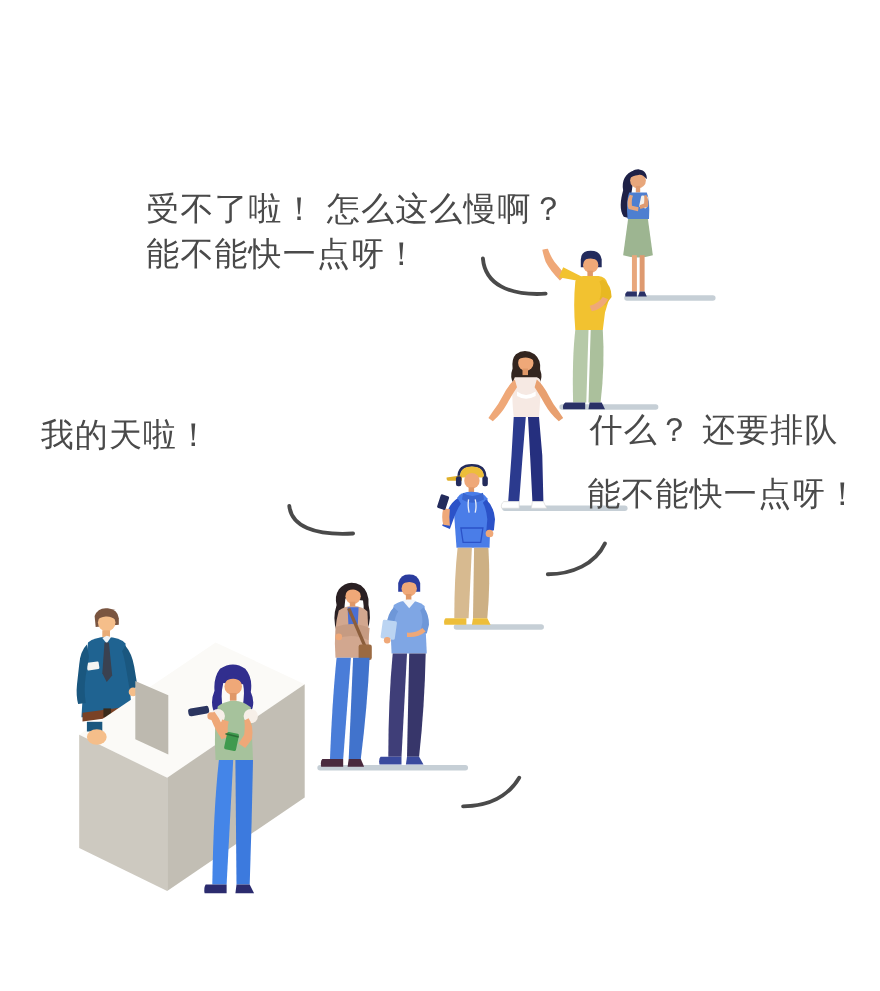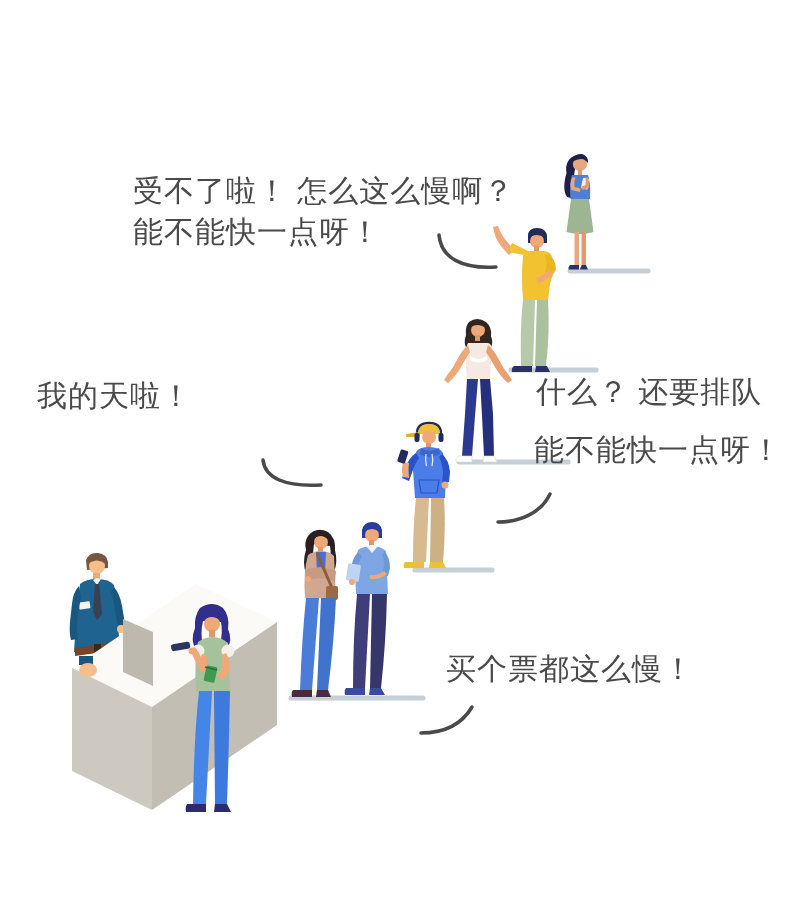--- a/index.html
+++ b/index.html
@@ -183,15 +183,14 @@
   </svg>
 
   <div class="speech" style="left:133px;top:176px">受不了啦！ 怎么这么慢啊？</div>
   <div class="speech" style="left:37px;top:381px">我的天啦！</div>
 
   <div class="speech" style="left:133px;top:217px">能不能快一点呀！</div>
 
   <div class="speech" style="left:536px;top:377px">什么？ 还要排队</div>
   <div class="speech" style="left:534px;top:435px">能不能快一点呀！</div>
 
-  <div class="speech" style="left:446px;top:654px">买个票都这么慢！</div>
 
 </div>
 
 </body></html>

